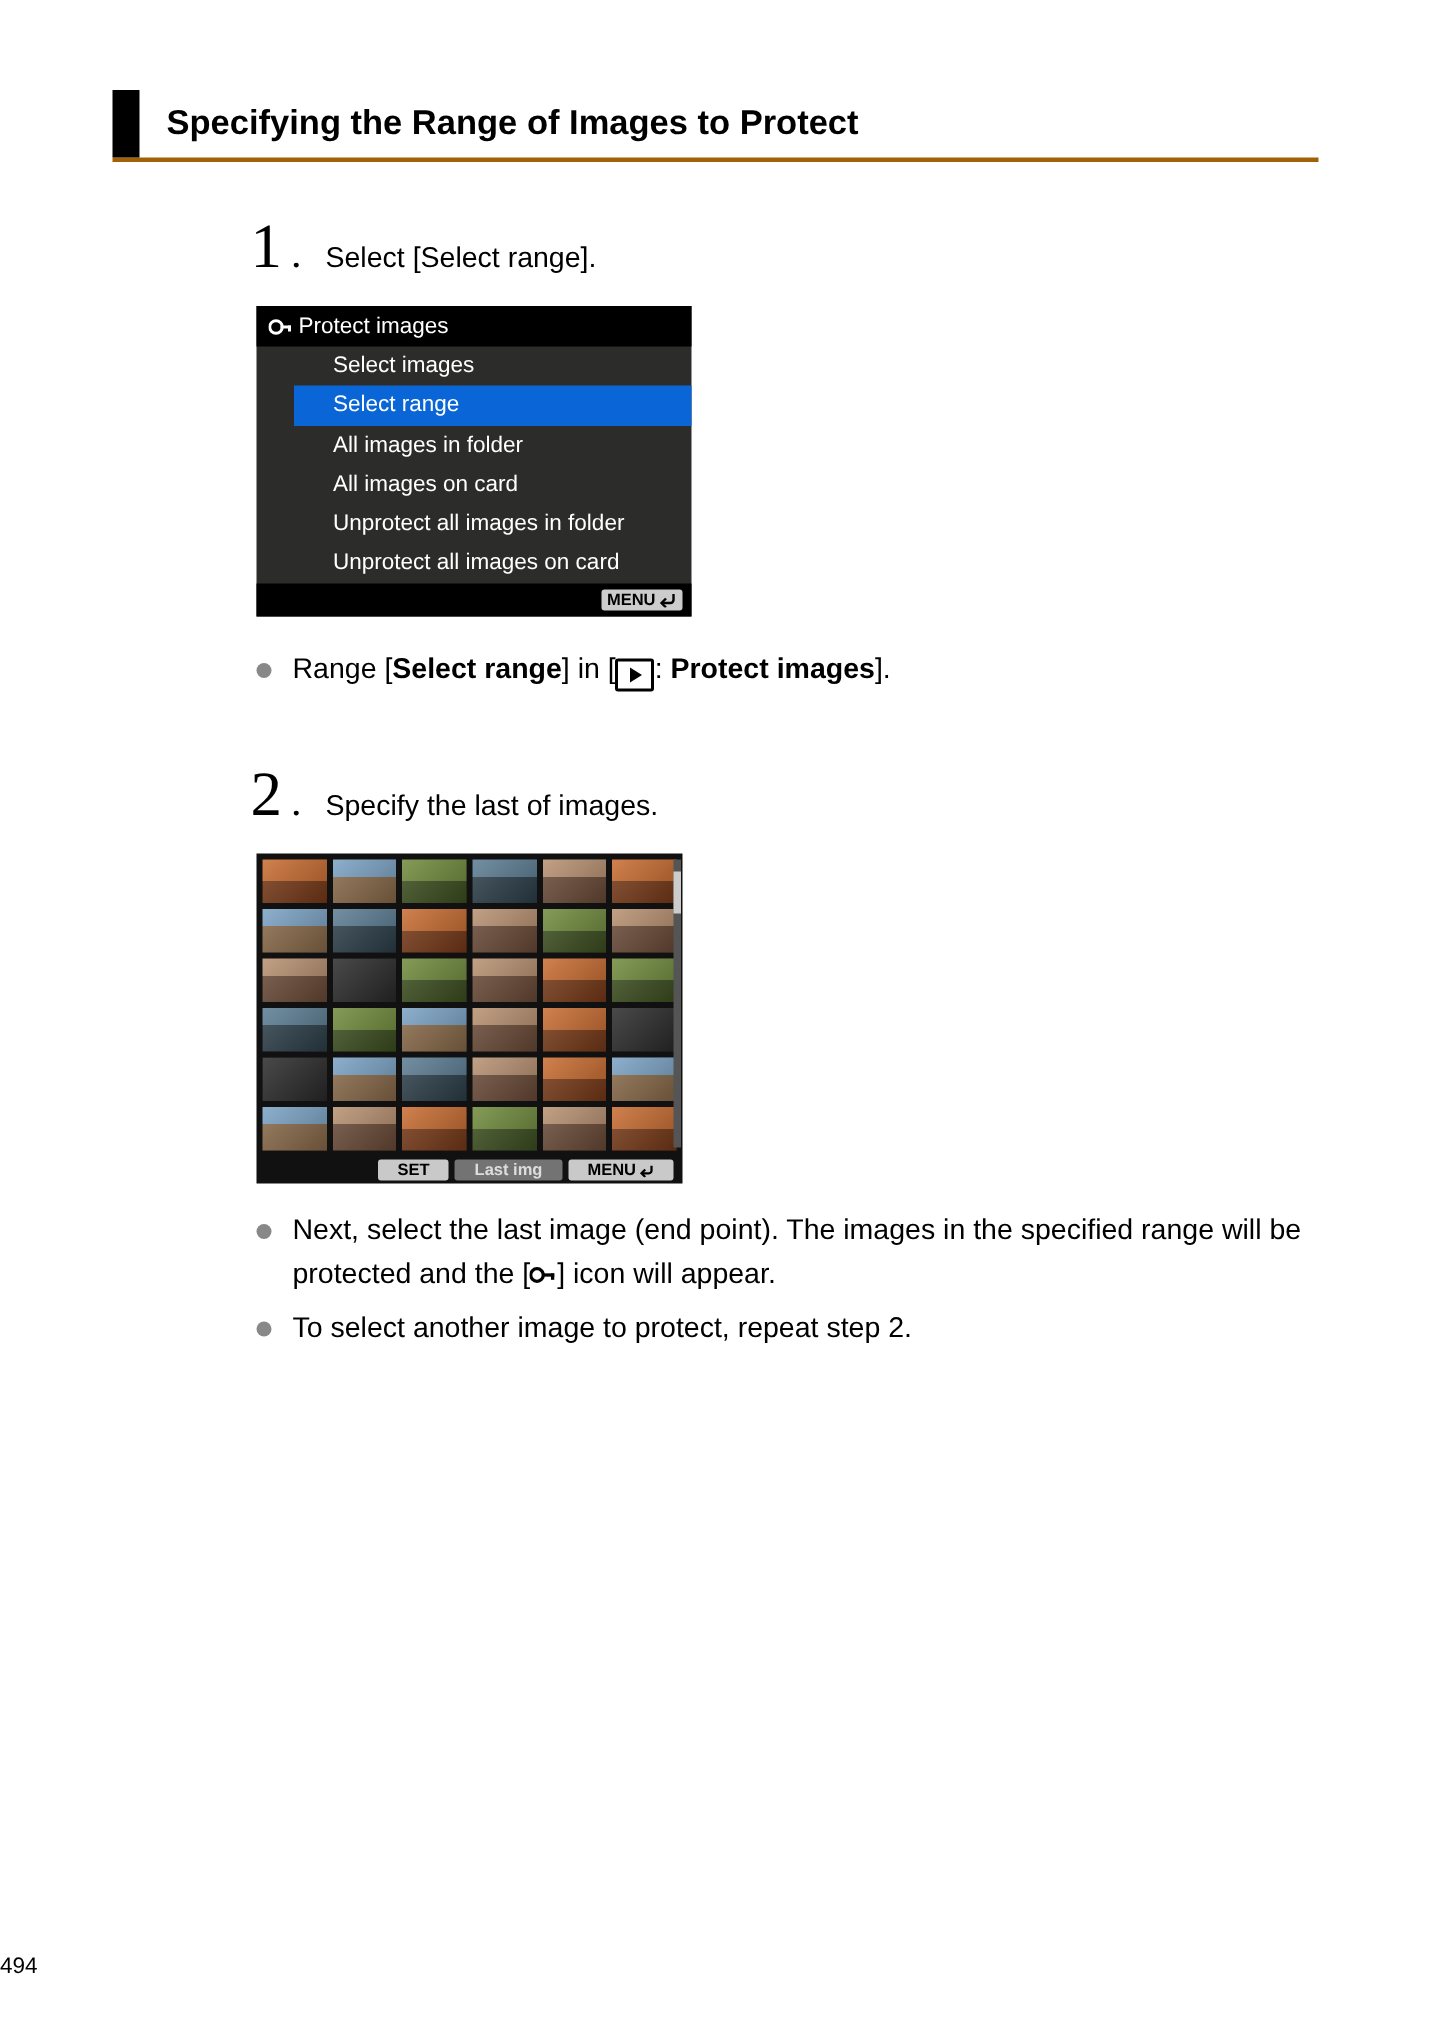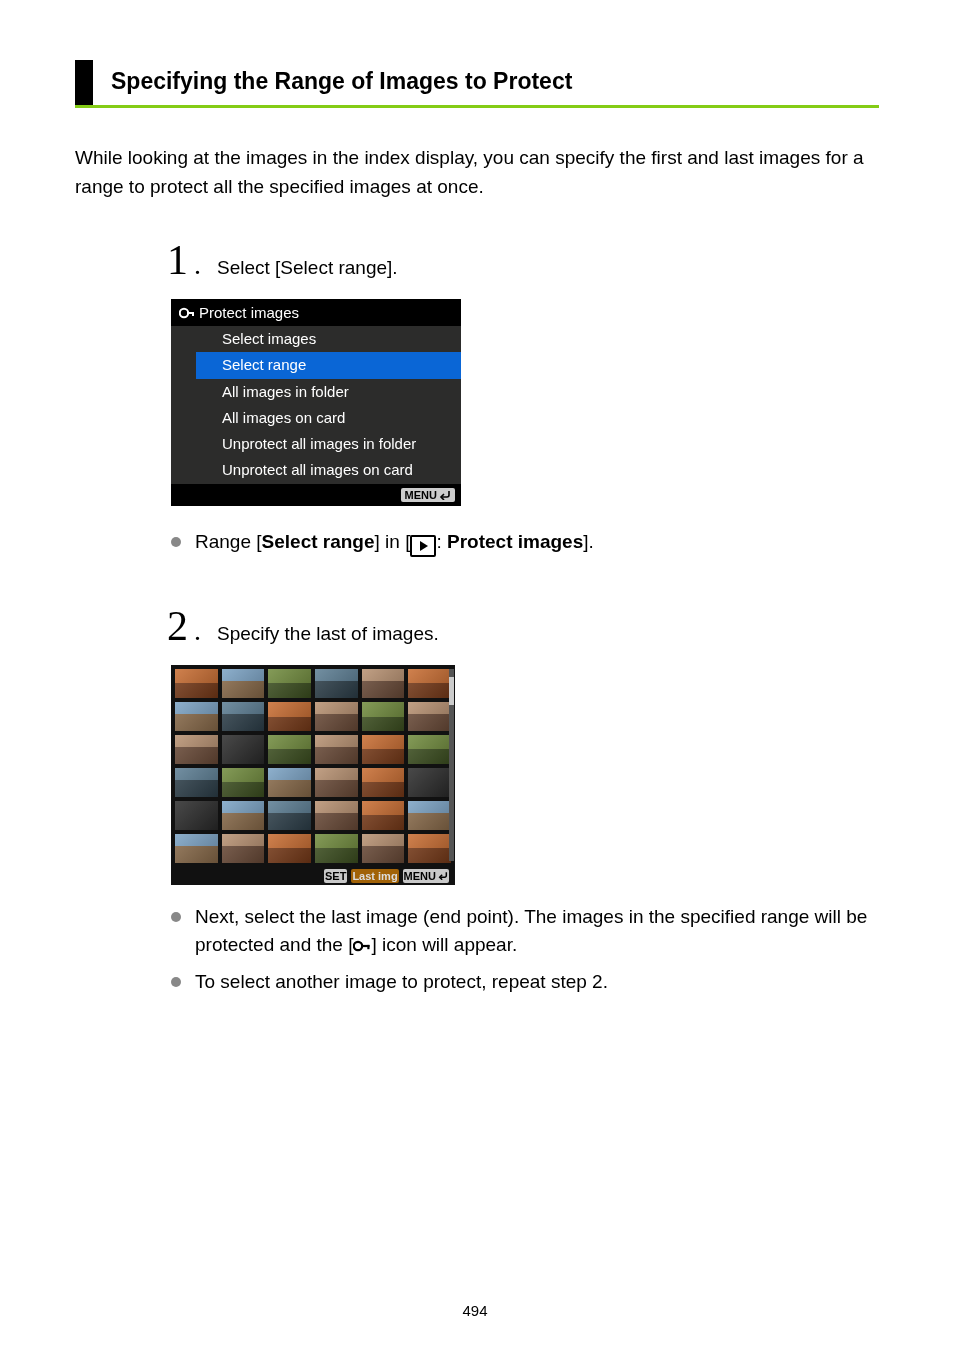--- a/index.html
+++ b/index.html
@@ -13,21 +13,21 @@
     width: 954px;
     min-height: 1345px;
     margin: 0 auto;
     padding: 60px 75px 0 75px;
     box-sizing: border-box;
     position: relative;
   }
   .section-header {
     display: flex;
     align-items: stretch;
-    border-bottom: 3px solid #84cc16;
+    border-bottom: 3px solid #a16207;
     padding-bottom: 0;
     margin-bottom: 36px;
   }
   .section-header .bar {
     width: 18px;
     background: #000;
     margin-right: 18px;
     flex: none;
     min-height: 44px;
   }
@@ -217,46 +217,45 @@
     align-items: center;
     gap: 4px;
     padding: 2px 2px 2px 0;
     margin-top: 4px;
   }
   .pill {
     font-size: 11px;
     font-weight: bold;
     background: #c9c9c9;
     color: #000;
-    padding: 1px 1px;
+    padding: 1px 13px;
     border-radius: 2px;
     display: inline-flex;
     align-items: center;
     gap: 2px;
   }
   .pill.dark {
-    background: #a16207;
+    background: #737373;
     color: #ddd;
   }
   .key-orange {
     display: inline-flex;
     align-items: flex-end;
     color: #e08a1f;
     font-weight: bold;
     font-size: 10px;
     position: absolute;
     top: 76px;
     left: 52px;
     text-shadow: 0 0 2px #000;
   }
   .pagenum {
     position: absolute;
     bottom: 26px;
     left: 0; right: 4px;
-    text-align: center;
     font-size: 15px;
   }
   .inline-key {
     display: inline-flex;
     align-items: center;
     vertical-align: -2px;
   }
   .flow {
     flex: 1;
   }
@@ -264,21 +263,20 @@
 </head>
 <body>
 
 <div class="page">
 
   <div class="section-header">
     <div class="bar"></div>
     <h1>Specifying the Range of Images to Protect</h1>
   </div>
 
-  <p class="intro">While looking at the images in the index display, you can specify the first and last images for a range to protect all the specified images at once.</p>
 
   <div class="steps">
 
     <div class="step">
       <div class="step-head">
         <span class="step-num">1</span>
         <span class="step-dot">.</span>
         <span class="step-title">Select [Select range].</span>
       </div>
 

